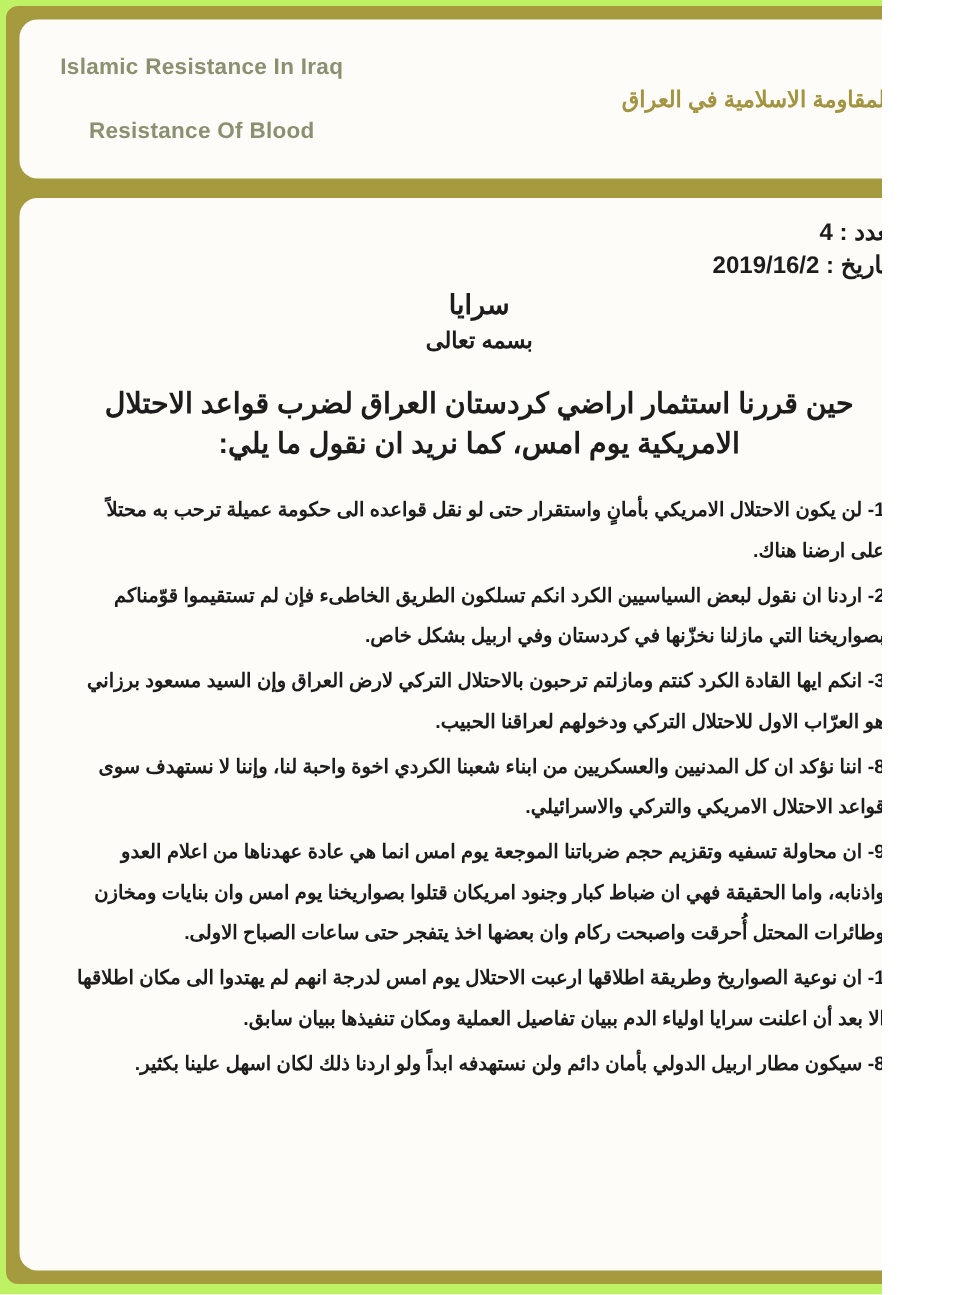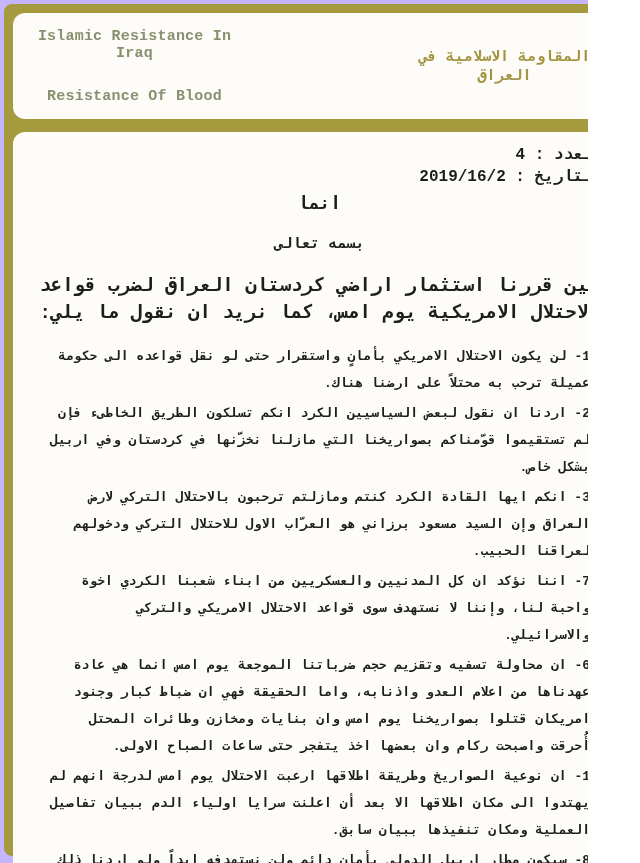--- a/index.html
+++ b/index.html
@@ -1,18 +1,18 @@
 <!DOCTYPE html>
 <html><head>
 <meta charset="utf-8">
 <style>
   html,body{margin:0;padding:0;background:#ffffff;}
   .page{
-    width:588px;height:863px;position:relative;background:#c4b5fd;
-    font-family:Liberation Mono, monospace;overflow:hidden;
+    width:588px;height:863px;position:relative;background:#bef264;
+    font-family:Liberation Sans, sans-serif;overflow:hidden;
   }
   .frame{
     position:absolute;left:4px;top:4px;width:631px;height:852px;
     background:#a69a3e;border-radius:8px;
     display:flex;flex-direction:column;padding:9px;box-sizing:border-box;gap:13px;
   }
   .panel{background:#fdfcf8;border-radius:12px;}
   
   .header-panel{
     height:106px;flex:0 0 auto;display:flex;align-items:center;
@@ -23,21 +23,21 @@
   .org-ar{width:215px;text-align:center;color:#a29440;font-weight:700;
     display:flex;flex-direction:column;gap:40px;font-size:15px;direction:rtl;}
   .logo{width:108px;height:104px;position:relative;flex:0 0 auto;}
   
   .body-panel{
     flex:1 1 auto;position:relative;padding:13px 24px 10px 24px;box-sizing:border-box;
     color:#1d1d1d;
   }
   .meta{direction:rtl;text-align:right;font-size:16px;font-weight:700;line-height:1.35;}
   .title{ text-align:center;font-size:18px;font-weight:700;margin-top:4px;direction:rtl;}
-  .basmala{text-align:center;font-size:15px;font-weight:700;margin-top:20px;direction:rtl;}
+  .basmala{text-align:center;font-size:15px;font-weight:700;margin-top:4px;direction:rtl;}
   .intro{direction:rtl;text-align:center;font-size:19px;font-weight:700;
     line-height:27px;margin:20px 0 16px 0;}
   .points p{direction:rtl;text-align:right;font-size:13px;font-weight:700;
     line-height:27px;margin:3px 12px;}
   
   .logo svg{position:absolute;inset:0;}
 </style>
 </head>
 <body>
 
@@ -55,31 +55,31 @@
         <span>المقاومة الاسلامية في العراق</span>
       </div>
     </div>
 
     <div class="panel body-panel" lang="ar">
       <div class="meta">
         <div>العدد : 4</div>
         <div>التاريخ : 2019/16/2</div>
       </div>
 
-      <div class="title">انما</div>
+      <div class="title">سرايا</div>
       <div class="basmala">بسمه تعالى</div>
 
       <p class="intro">حين قررنا استثمار اراضي كردستان العراق لضرب قواعد الاحتلال الامريكية يوم امس، كما نريد ان نقول ما يلي:</p>
 
       <div class="points">
         <p>1- لن يكون الاحتلال الامريكي بأمانٍ واستقرار حتى لو نقل قواعده الى حكومة عميلة ترحب به محتلاً على ارضنا هناك.</p>
         <p>2- اردنا ان نقول لبعض السياسيين الكرد انكم تسلكون الطريق الخاطىء فإن لم تستقيموا قوّمناكم بصواريخنا التي مازلنا نخزّنها في كردستان وفي اربيل بشكل خاص.</p>
         <p>3- انكم ايها القادة الكرد كنتم ومازلتم ترحبون بالاحتلال التركي لارض العراق وإن السيد مسعود برزاني هو العرّاب الاول للاحتلال التركي ودخولهم لعراقنا الحبيب.</p>
-        <p>7- اننا نؤكد ان كل المدنيين والعسكريين من ابناء شعبنا الكردي اخوة واحبة لنا، وإننا لا نستهدف سوى قواعد الاحتلال الامريكي والتركي والاسرائيلي.</p>
-        <p>6- ان محاولة تسفيه وتقزيم حجم ضرباتنا الموجعة يوم امس انما هي عادة عهدناها من اعلام العدو واذنابه، واما الحقيقة فهي ان ضباط كبار وجنود امريكان قتلوا بصواريخنا يوم امس وان بنايات ومخازن وطائرات المحتل أُحرقت واصبحت ركام وان بعضها اخذ يتفجر حتى ساعات الصباح الاولى.</p>
+        <p>8- اننا نؤكد ان كل المدنيين والعسكريين من ابناء شعبنا الكردي اخوة واحبة لنا، وإننا لا نستهدف سوى قواعد الاحتلال الامريكي والتركي والاسرائيلي.</p>
+        <p>9- ان محاولة تسفيه وتقزيم حجم ضرباتنا الموجعة يوم امس انما هي عادة عهدناها من اعلام العدو واذنابه، واما الحقيقة فهي ان ضباط كبار وجنود امريكان قتلوا بصواريخنا يوم امس وان بنايات ومخازن وطائرات المحتل أُحرقت واصبحت ركام وان بعضها اخذ يتفجر حتى ساعات الصباح الاولى.</p>
         <p>1- ان نوعية الصواريخ وطريقة اطلاقها ارعبت الاحتلال يوم امس لدرجة انهم لم يهتدوا الى مكان اطلاقها الا بعد أن اعلنت سرايا اولياء الدم ببيان تفاصيل العملية ومكان تنفيذها ببيان سابق.</p>
         <p>8- سيكون مطار اربيل الدولي بأمان دائم ولن نستهدفه ابداً ولو اردنا ذلك لكان اسهل علينا بكثير.</p>
       </div>
 
     </div>
 
   </div>
 </div>
 
 </body></html>

